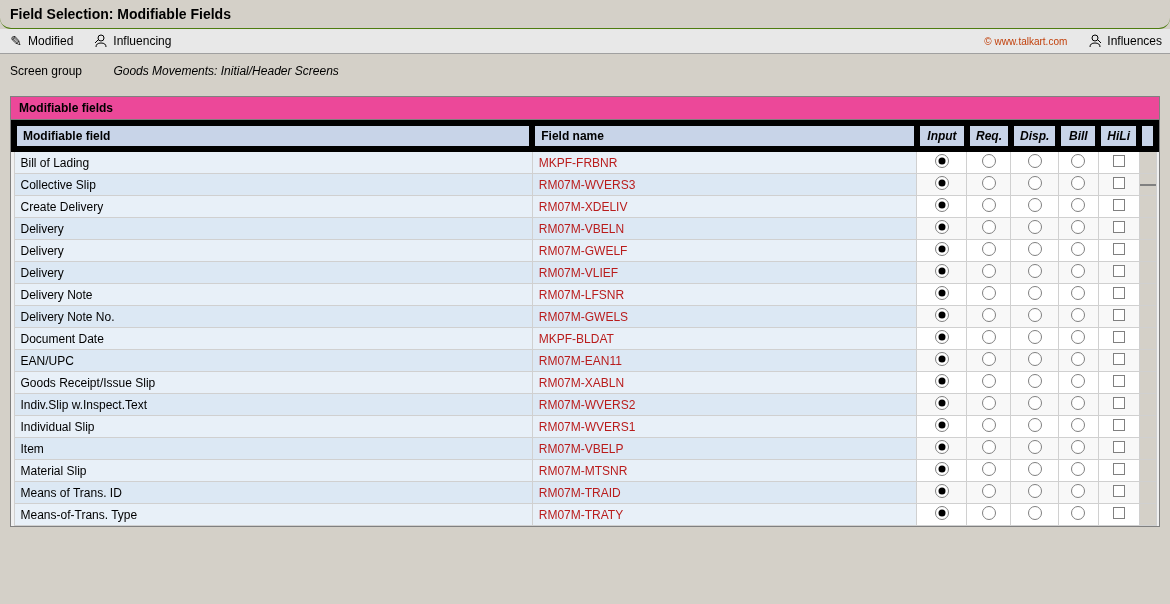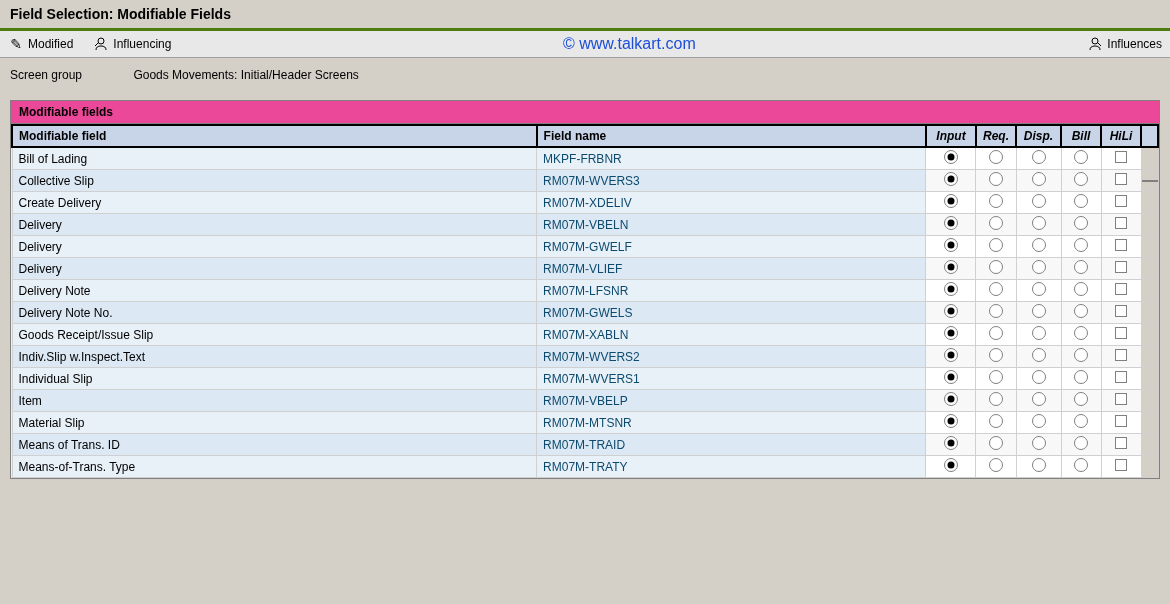--- a/index.html
+++ b/index.html
@@ -7,21 +7,22 @@
       font-family: Arial, sans-serif;
       font-size: 12px;
       background: #d4d0c8;
       color: #000;
     }
     .title-bar {
       background: #d4d0c8;
       padding: 6px 10px;
       font-weight: bold;
       font-size: 14px;
-      border-bottom: 3px solid #4d7c0f;
+      border-bottom: 1px solid #4d7c0f;
+      border-radius: 11px;
     }
     .toolbar {
       background: #e8e8e8;
       padding: 4px 8px;
       display: flex;
       align-items: center;
       gap: 20px;
       border-bottom: 1px solid #a0a0a0;
     }
     .toolbar-item {
@@ -34,24 +35,24 @@
     }
     .toolbar-item .icon {
       width: 16px;
       height: 16px;
       display: inline-flex;
       align-items: center;
       justify-content: center;
       font-size: 14px;
     }
     .watermark {
-      color: #1d4ed8;
-      font-size: 16px;
+      color: #c2410c;
+      font-size: 10px;
       flex: 1;
-      text-align: center;
+      text-align: right;
     }
     .screen-group {
       padding: 10px 10px;
       font-size: 12px;
       background: #d4d0c8;
     }
     .main-content {
       margin: 8px 10px;
       border: 1px solid #808080;
       background: #f0f0f0;
@@ -68,37 +69,37 @@
     }
     table {
       width: 100%;
       border-collapse: collapse;
       font-size: 12px;
     }
     .col-header {
       background: #c8d4e8;
       padding: 3px 6px;
       text-align: left;
-      border: 2px solid #000000;
+      border: 6px solid #000000;
       font-weight: bold;
       font-size: 12px;
     }
     .col-header-center {
       text-align: center;
       font-style: italic;
     }
     td {
       padding: 2px 6px;
       border: 1px solid #d0d0d0;
       background: #ffffff;
       vertical-align: middle;
     }
     td.field-name-col {
       background: #e8f0f8;
-      color: #0c4a6e;
+      color: #b91c1c;
       font-weight: normal;
     }
     td.modifiable-field-col {
       background: #e8f0f8;
     }
     td.center {
       text-align: center;
     }
     .radio-btn {
       width: 14px;
@@ -174,21 +175,21 @@
         <path d="M2 13 Q2 9 7 9 Q12 9 12 13" fill="none" stroke="#000" stroke-width="1"></path>
         <line x1="10" y1="6" x2="13" y2="9" stroke="#000" stroke-width="1"></line>
       </svg>
     </span>
     <span>Influences</span>
   </div>
 </div>
 
 <div class="screen-group">
   <span>Screen group</span>
-  <span style="margin-left:48px;">Goods Movements: Initial/Header Screens</span>
+  <span style="margin-left:28px;font-style:italic;">Goods Movements: Initial/Header Screens</span>
 </div>
 
 <div class="main-content">
   <div class="section-header">
     <span>Modifiable fields</span>
   </div>
   <div class="table-wrapper">
     <table>
       <thead>
         <tr>
@@ -293,20 +294,44 @@
             <td class="center"><span class="radio-btn filled"></span></td>
             <td class="center"><span class="radio-btn empty"></span></td>
             <td class="center"><span class="radio-btn empty"></span></td>
             <td class="center"><span class="radio-btn empty"></span></td>
             <td class="center"><span class="checkbox-btn"></span></td>
             <td style="padding: 0px; width: 16px; background: rgb(212, 208, 200);">
               <div style="width:16px;height:100%;background:#d4d0c8;border-left:1px solid #808080;"></div>
             </td>
           </tr>
           <tr>
+            <td class="modifiable-field-col">Document Date</td>
+            <td class="field-name-col">MKPF-BLDAT</td>
+            <td class="center"><span class="radio-btn filled"></span></td>
+            <td class="center"><span class="radio-btn empty"></span></td>
+            <td class="center"><span class="radio-btn empty"></span></td>
+            <td class="center"><span class="radio-btn empty"></span></td>
+            <td class="center"><span class="checkbox-btn"></span></td>
+            <td style="padding: 0px; width: 16px; background: rgb(212, 208, 200);">
+              <div style="width:16px;height:100%;background:#d4d0c8;border-left:1px solid #808080;"></div>
+            </td>
+          </tr>
+          <tr>
+            <td class="modifiable-field-col">EAN/UPC</td>
+            <td class="field-name-col">RM07M-EAN11</td>
+            <td class="center"><span class="radio-btn filled"></span></td>
+            <td class="center"><span class="radio-btn empty"></span></td>
+            <td class="center"><span class="radio-btn empty"></span></td>
+            <td class="center"><span class="radio-btn empty"></span></td>
+            <td class="center"><span class="checkbox-btn"></span></td>
+            <td style="padding: 0px; width: 16px; background: rgb(212, 208, 200);">
+              <div style="width:16px;height:100%;background:#d4d0c8;border-left:1px solid #808080;"></div>
+            </td>
+          </tr>
+          <tr>
             <td class="modifiable-field-col">Goods Receipt/Issue Slip</td>
             <td class="field-name-col">RM07M-XABLN</td>
             <td class="center"><span class="radio-btn filled"></span></td>
             <td class="center"><span class="radio-btn empty"></span></td>
             <td class="center"><span class="radio-btn empty"></span></td>
             <td class="center"><span class="radio-btn empty"></span></td>
             <td class="center"><span class="checkbox-btn"></span></td>
             <td style="padding: 0px; width: 16px; background: rgb(212, 208, 200);">
               <div style="width:16px;height:100%;background:#d4d0c8;border-left:1px solid #808080;"></div>
             </td>

